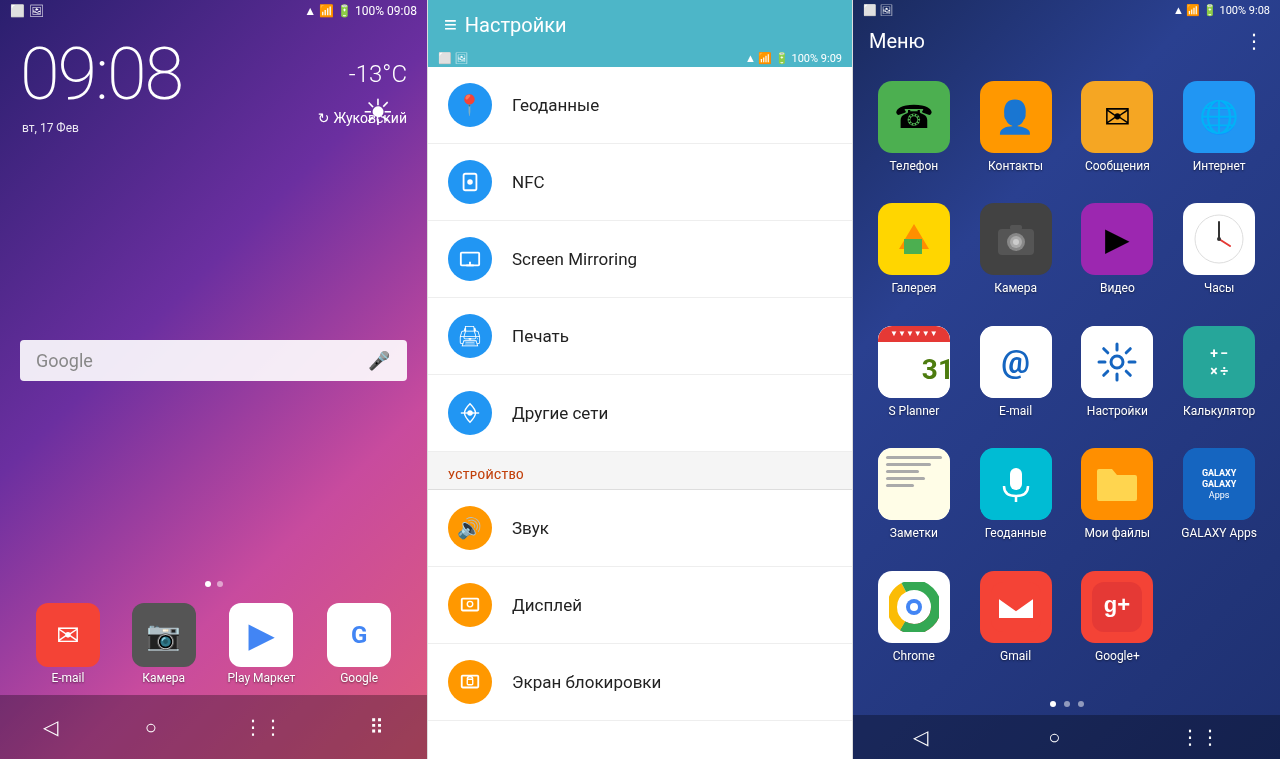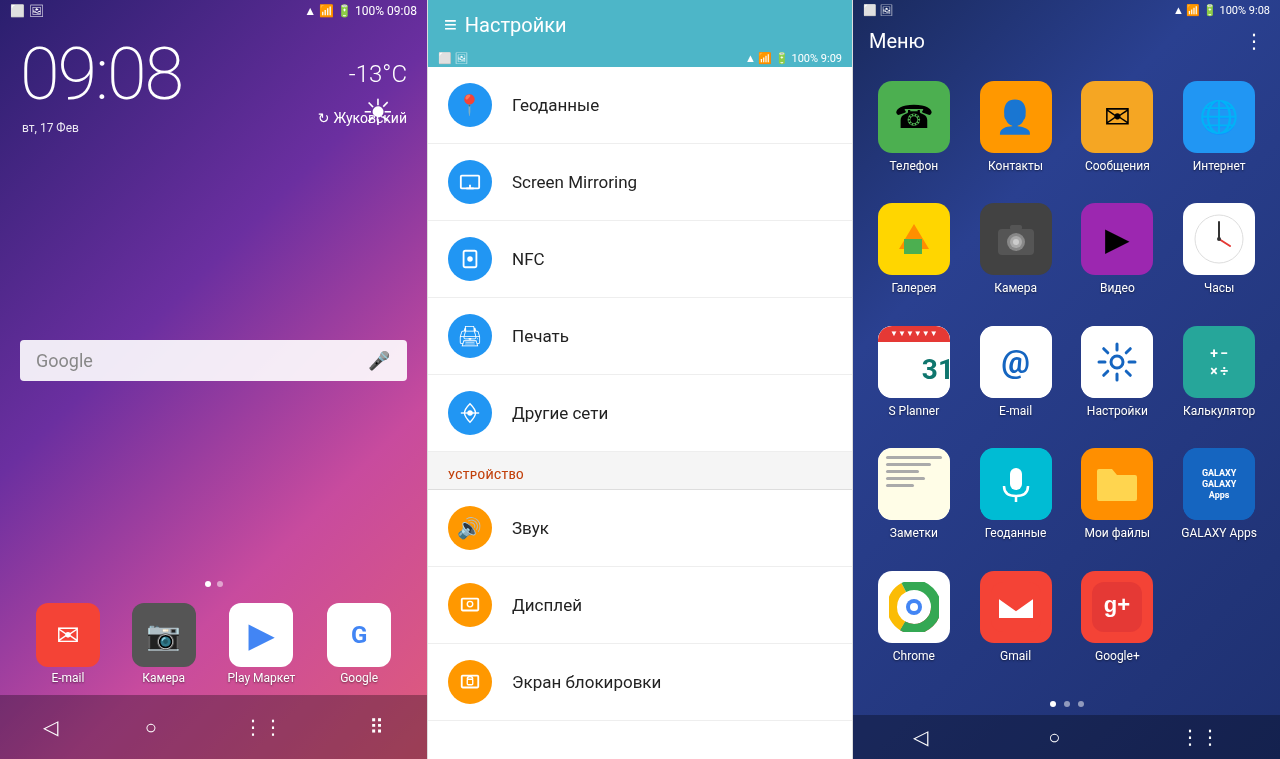--- a/index.html
+++ b/index.html
@@ -376,36 +376,36 @@
   <div class="settings-list">
 
     <div class="settings-item">
       <div class="settings-icon-circle icon-blue">📍</div>
       <span class="settings-item-label">Геоданные</span>
     </div>
 
     <div class="settings-item">
       <div class="settings-icon-circle icon-blue">
         <svg width="22" height="22" viewBox="0 0 24 24" fill="white">
+          <rect x="5" y="3" width="14" height="18" rx="2" fill="none" stroke="white" stroke-width="2"></rect>
+          <circle cx="12" cy="12" r="3" fill="white"></circle>
+        </svg>
+      </div>
+      <span class="settings-item-label">NFC</span>
+    </div>
+
+    <div class="settings-item">
+      <div class="settings-icon-circle icon-blue">
+        <svg width="22" height="22" viewBox="0 0 24 24" fill="white">
           <rect x="2" y="5" width="20" height="14" rx="1" fill="none" stroke="white" stroke-width="2"></rect>
           <path d="M8 19 L16 19" stroke="white" stroke-width="2"></path>
           <path d="M12 15 L12 19" stroke="white" stroke-width="2"></path>
         </svg>
       </div>
       <span class="settings-item-label">Screen Mirroring</span>
-    </div>
-
-    <div class="settings-item">
-      <div class="settings-icon-circle icon-blue">
-        <svg width="22" height="22" viewBox="0 0 24 24" fill="white">
-          <rect x="5" y="3" width="14" height="18" rx="2" fill="none" stroke="white" stroke-width="2"></rect>
-          <circle cx="12" cy="12" r="3" fill="white"></circle>
-        </svg>
-      </div>
-      <span class="settings-item-label">NFC</span>
     </div>
 
     <div class="settings-item">
       <div class="settings-icon-circle icon-blue">🖨</div>
       <span class="settings-item-label">Печать</span>
     </div>
 
     <div class="settings-item">
       <div class="settings-icon-circle icon-blue">
         <svg width="22" height="22" viewBox="0 0 24 24" fill="white">
@@ -518,21 +518,21 @@
       </div>
       <span class="panel3-app-label">Часы</span>
     </div>
 
     <div class="panel3-app-item">
       <div class="panel3-app-icon bg-white">
         <div style="width:100%;height:100%;display:flex;flex-direction:column;background:white;border-radius:14px;overflow:hidden;">
           <div style="background:#e53935;height:16px;display:flex;align-items:center;justify-content:center;">
             <span style="color:white;font-size:8px;">▼▼▼▼▼▼</span>
           </div>
-          <div style="flex:1;display:flex;align-items:center;justify-content:center;font-size:28px;font-weight:bold;color:#0f766e;margin-left:48px;">31</div>
+          <div style="flex:1;display:flex;align-items:center;justify-content:center;font-size:28px;font-weight:bold;color:#4d7c0f;margin-left:48px;">31</div>
         </div>
       </div>
       <span class="panel3-app-label">S Planner</span>
     </div>
     <div class="panel3-app-item">
       <div class="panel3-app-icon bg-white">
         <div style="width:100%;height:100%;background:white;border-radius:14px;display:flex;align-items:center;justify-content:center;">
           <span style="color:#1565c0;font-size:32px;font-weight:bold;">@</span>
         </div>
       </div>
@@ -591,21 +591,21 @@
           <path d="M5 15 L5 40 Q5 42 7 42 L43 42 Q45 42 45 40 L45 18 Q45 16 43 16 L25 16 L20 10 L7 10 Q5 10 5 12 Z" fill="#ffd54f"></path>
         </svg>
       </div>
       <span class="panel3-app-label">Мои файлы</span>
     </div>
     <div class="panel3-app-item">
       <div class="panel3-app-icon bg-samsung-blue">
         <div style="background:#1565c0;width:100%;height:100%;border-radius:14px;display:flex;flex-direction:column;align-items:center;justify-content:center;">
           <span style="color:white;font-size:9px;font-weight:bold;line-height:1.2;">GALAXY</span>
           <span style="color:white;font-size:9px;font-weight:bold;line-height:1.2;">GALAXY</span>
-          <span style="color:white;font-size:9px;font-weight:bold;line-height:1.2;">Apps</span>
+          <span style="color:white;font-size:9px;font-weight:normal;line-height:1.2;">Apps</span>
         </div>
       </div>
       <span class="panel3-app-label">GALAXY Apps</span>
     </div>
 
     <div class="panel3-app-item">
       <div class="panel3-app-icon bg-white">
         <svg width="50" height="50" viewBox="0 0 50 50">
           <circle cx="25" cy="25" r="24" fill="white"></circle>
           <circle cx="25" cy="25" r="10" fill="#4285f4"></circle>

